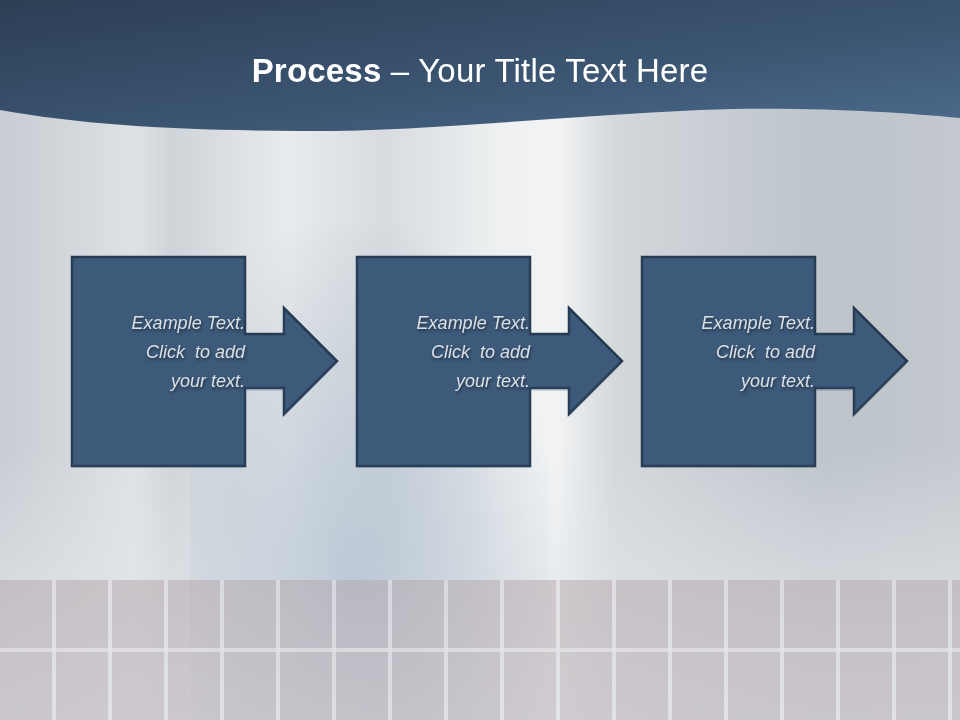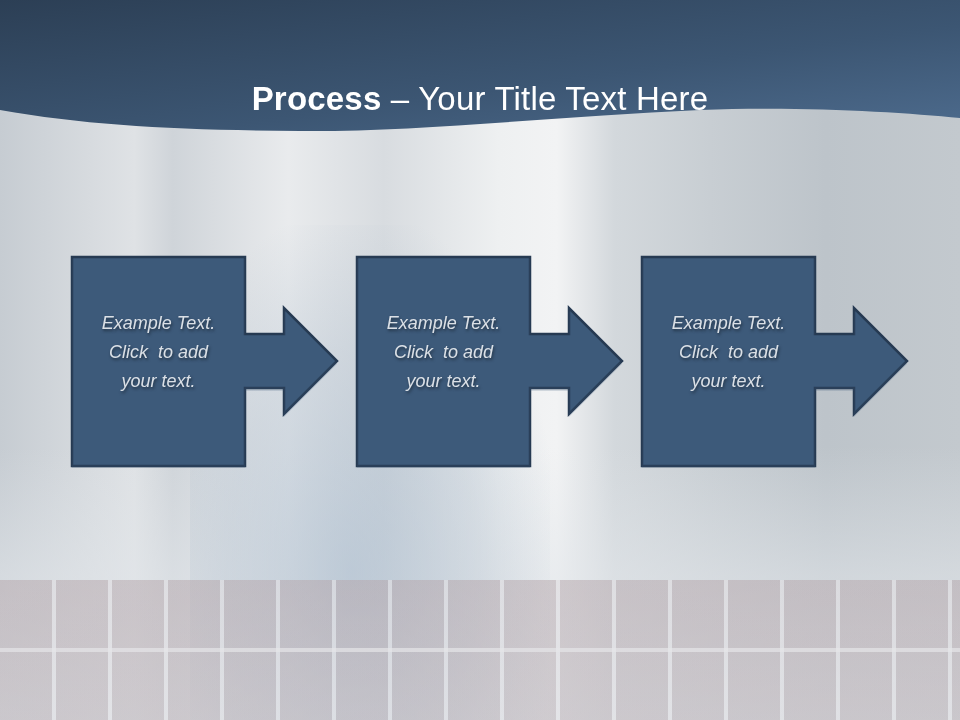--- a/index.html
+++ b/index.html
@@ -11,25 +11,25 @@
       linear-gradient(180deg, rgba(232,235,238,0) 0%, rgba(232,235,238,0) 62%, rgba(226,230,234,0.55) 80%, rgba(222,226,230,0.75) 100%),
       linear-gradient(90deg, #c6ccd2 0%, #dfe2e5 14%, #cfd4d9 18%, #e9ebed 30%, #d8dce0 40%, #eef0f1 52%, #f2f3f4 58%, #d3d8dc 64%, #c8ced3 74%, #bdc4ca 86%, #c3c9ce 100%); }
   .bg-figure { position:absolute; left:190px; top:225px; width:360px; height:495px;
     background:radial-gradient(ellipse at 45% 70%, rgba(160,180,200,0.55) 0%, rgba(175,190,205,0.35) 45%, rgba(200,208,216,0) 75%); }
   .bg-steps { position:absolute; left:0; right:0; top:580px; height:140px;
     background:repeating-linear-gradient(90deg, rgba(170,150,155,0.25) 0 52px, rgba(235,235,238,0.5) 52px 56px),
                linear-gradient(180deg, rgba(190,180,185,0.35), rgba(210,210,215,0.45)); }
   .bg-steps2 { position:absolute; left:0; right:0; top:648px; height:4px; background:rgba(230,230,232,0.7); }
   .header-wave { position:absolute; left:0; top:0; width:960px; height:140px; }
   .title { position:absolute; left:0; right:0; top:52px; text-align:center; color:#ffffff;
-           font-family:"Liberation Sans", sans-serif; font-size:33px; letter-spacing:0.2px;margin-top:28px; }
+           font-family:"Liberation Sans", sans-serif; font-size:33px; letter-spacing:0.2px; }
   .title .bold { font-weight:bold; }
   .step { position:absolute; }
   .step svg { position:absolute; left:0; top:0; overflow:visible; }
-  .step-text { position:absolute; left:0; top:52px; width:173px; text-align:center;
+  .step-text { position:absolute; left:0; top:52px; width:173px; text-align:right;
                color:#ffffff; font-style:italic; font-family:"Liberation Sans", sans-serif;
                font-size:18px; line-height:29px; text-shadow:1px 2px 3px rgba(0,0,0,0.55); }
   .reflection { position:absolute; opacity:0.18; transform:scaleY(-1); transform-origin:top; }
 </style>
 </head>
 <body>
 
 <div class="slide">
   <div class="bg-photo"></div>
   <div class="bg-figure"></div>

